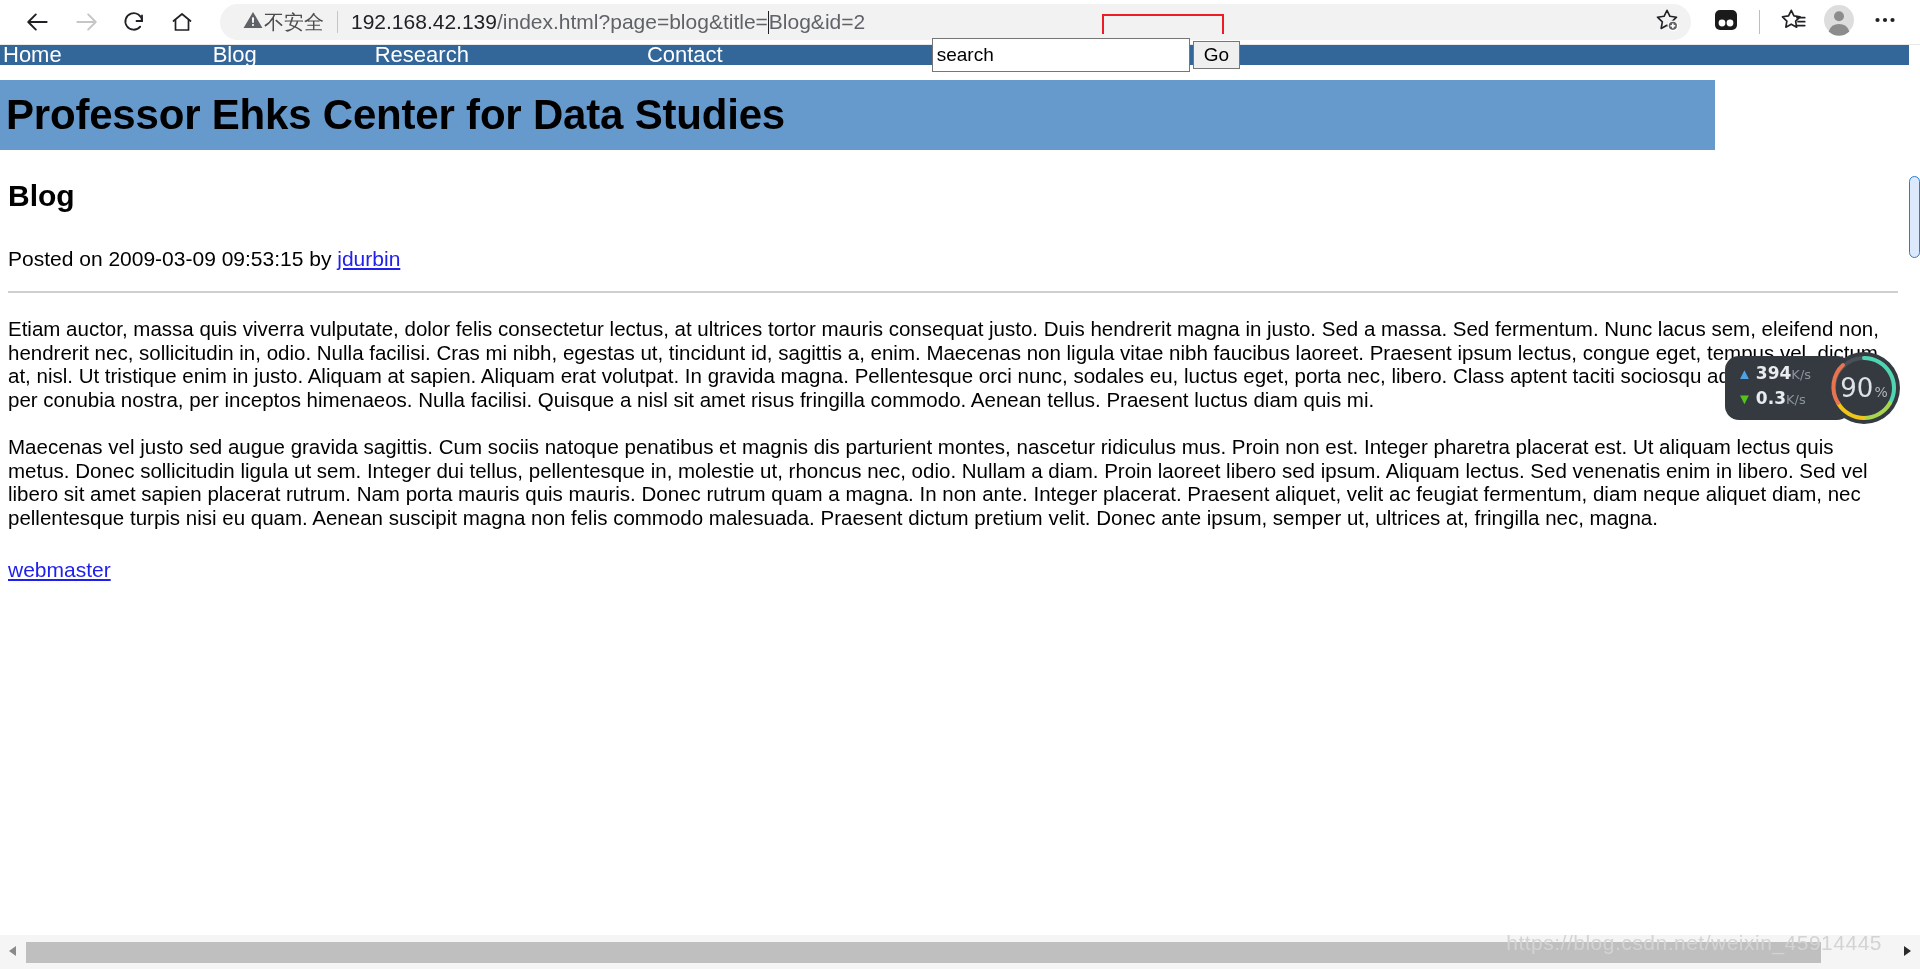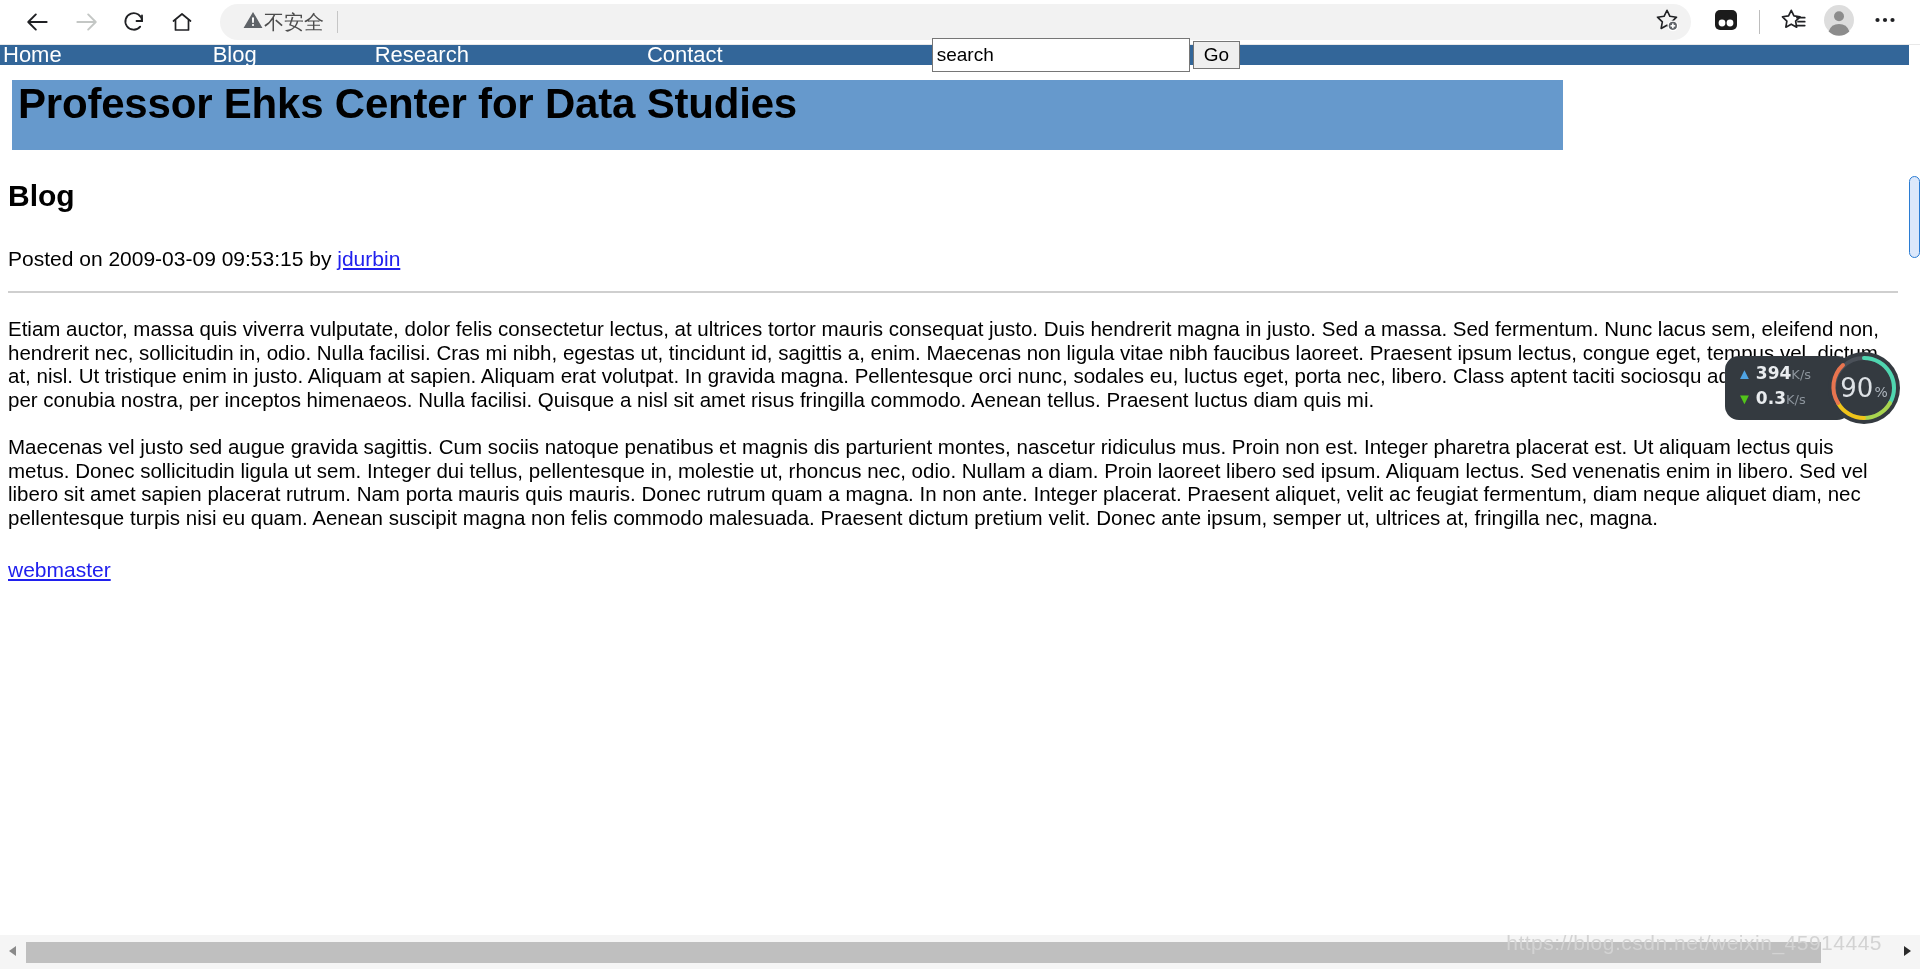--- a/index.html
+++ b/index.html
@@ -129,24 +129,24 @@
     border: 1px solid #767676;
     background: #efefef;
     font-size: 19px;
     font-family: "Liberation Sans", sans-serif;
     color: #000;
     cursor: pointer;
   }
 
   
   #site-header {
-    position: absolute; top: 80px; left: 12px;
-    width: 1551px; height: 70px;
+    position: absolute; top: 80px; left: 0;
+    width: 1715px; height: 70px;
     background: #6699cc;
-    display: flex; 
+    display: flex; align-items: center;
   }
   #site-title {
     margin-left: 6px;
     font-size: 42px;
     font-weight: bold;
     color: #000000;
     font-family: "Liberation Sans", sans-serif;
     letter-spacing: -0.2px;
   }
 
@@ -341,20 +341,27 @@
           <path d="M12 3.2 L22.3 20.6 H1.7 Z M12 9 a1.15 1.15 0 0 0-1.15 1.15 l0.35 4.3 a0.8 0.8 0 0 0 1.6 0 l0.35-4.3 A1.15 1.15 0 0 0 12 9 Z" fill="#5f6368"></path>
           <circle cx="12" cy="17.4" r="1.15" fill="#ffffff"></circle>
           <path d="M12 9.6 a0.9 0.9 0 0 0-0.9 0.95 l0.32 4 a0.58 0.58 0 0 0 1.16 0 l0.32-4 A0.9 0.9 0 0 0 12 9.6 Z" fill="#ffffff"></path>
         </svg>
       </span>
       <span id="security-text">不安全</span>
     </div>
 
     <div id="omnibox-divider"></div>
 
+    <div id="url-wrap">
+      <span id="url-host">192.168.42.139</span>
+        <span id="url-rest">/index.html?page=blog&amp;title=</span>
+        <span id="url-caret"></span>
+        <span id="url-rest2" style="color:#5f6368;">Blog&amp;id=2</span>
+      <div id="url-highlight-box"></div>
+    </div>
 
     <div id="bookmark-star">
       <span>
         <svg width="26" height="26" viewBox="0 0 24 24" fill="none" stroke="#202124" stroke-width="1.5" stroke-linejoin="round">
           <path d="M12 3 l2.7 5.6 6.1 0.8 -4.5 4.3 1.1 6.1 -5.4-3 -5.4 3 1.1-6.1 -4.5-4.3 6.1-0.8 Z"></path>
           <circle cx="17.4" cy="17.4" r="4.4" fill="#5f6368" stroke="#ffffff" stroke-width="1.2"></circle>
           <line x1="17.4" y1="15.2" x2="17.4" y2="19.6" stroke="#ffffff" stroke-width="1.5"></line>
           <line x1="15.2" y1="17.4" x2="19.6" y2="17.4" stroke="#ffffff" stroke-width="1.5"></line>
         </svg>
       </span>

